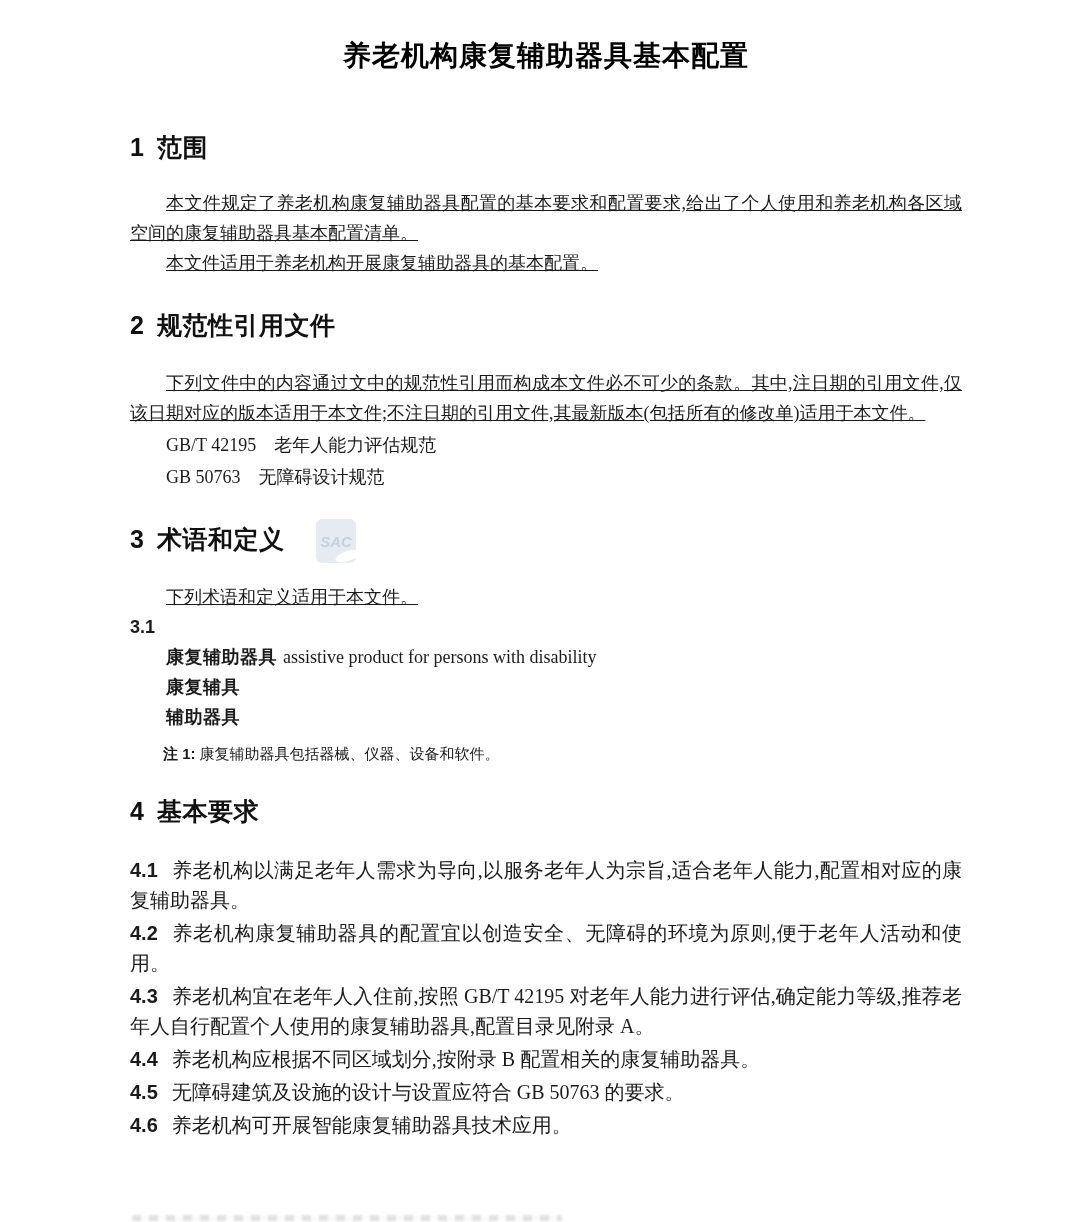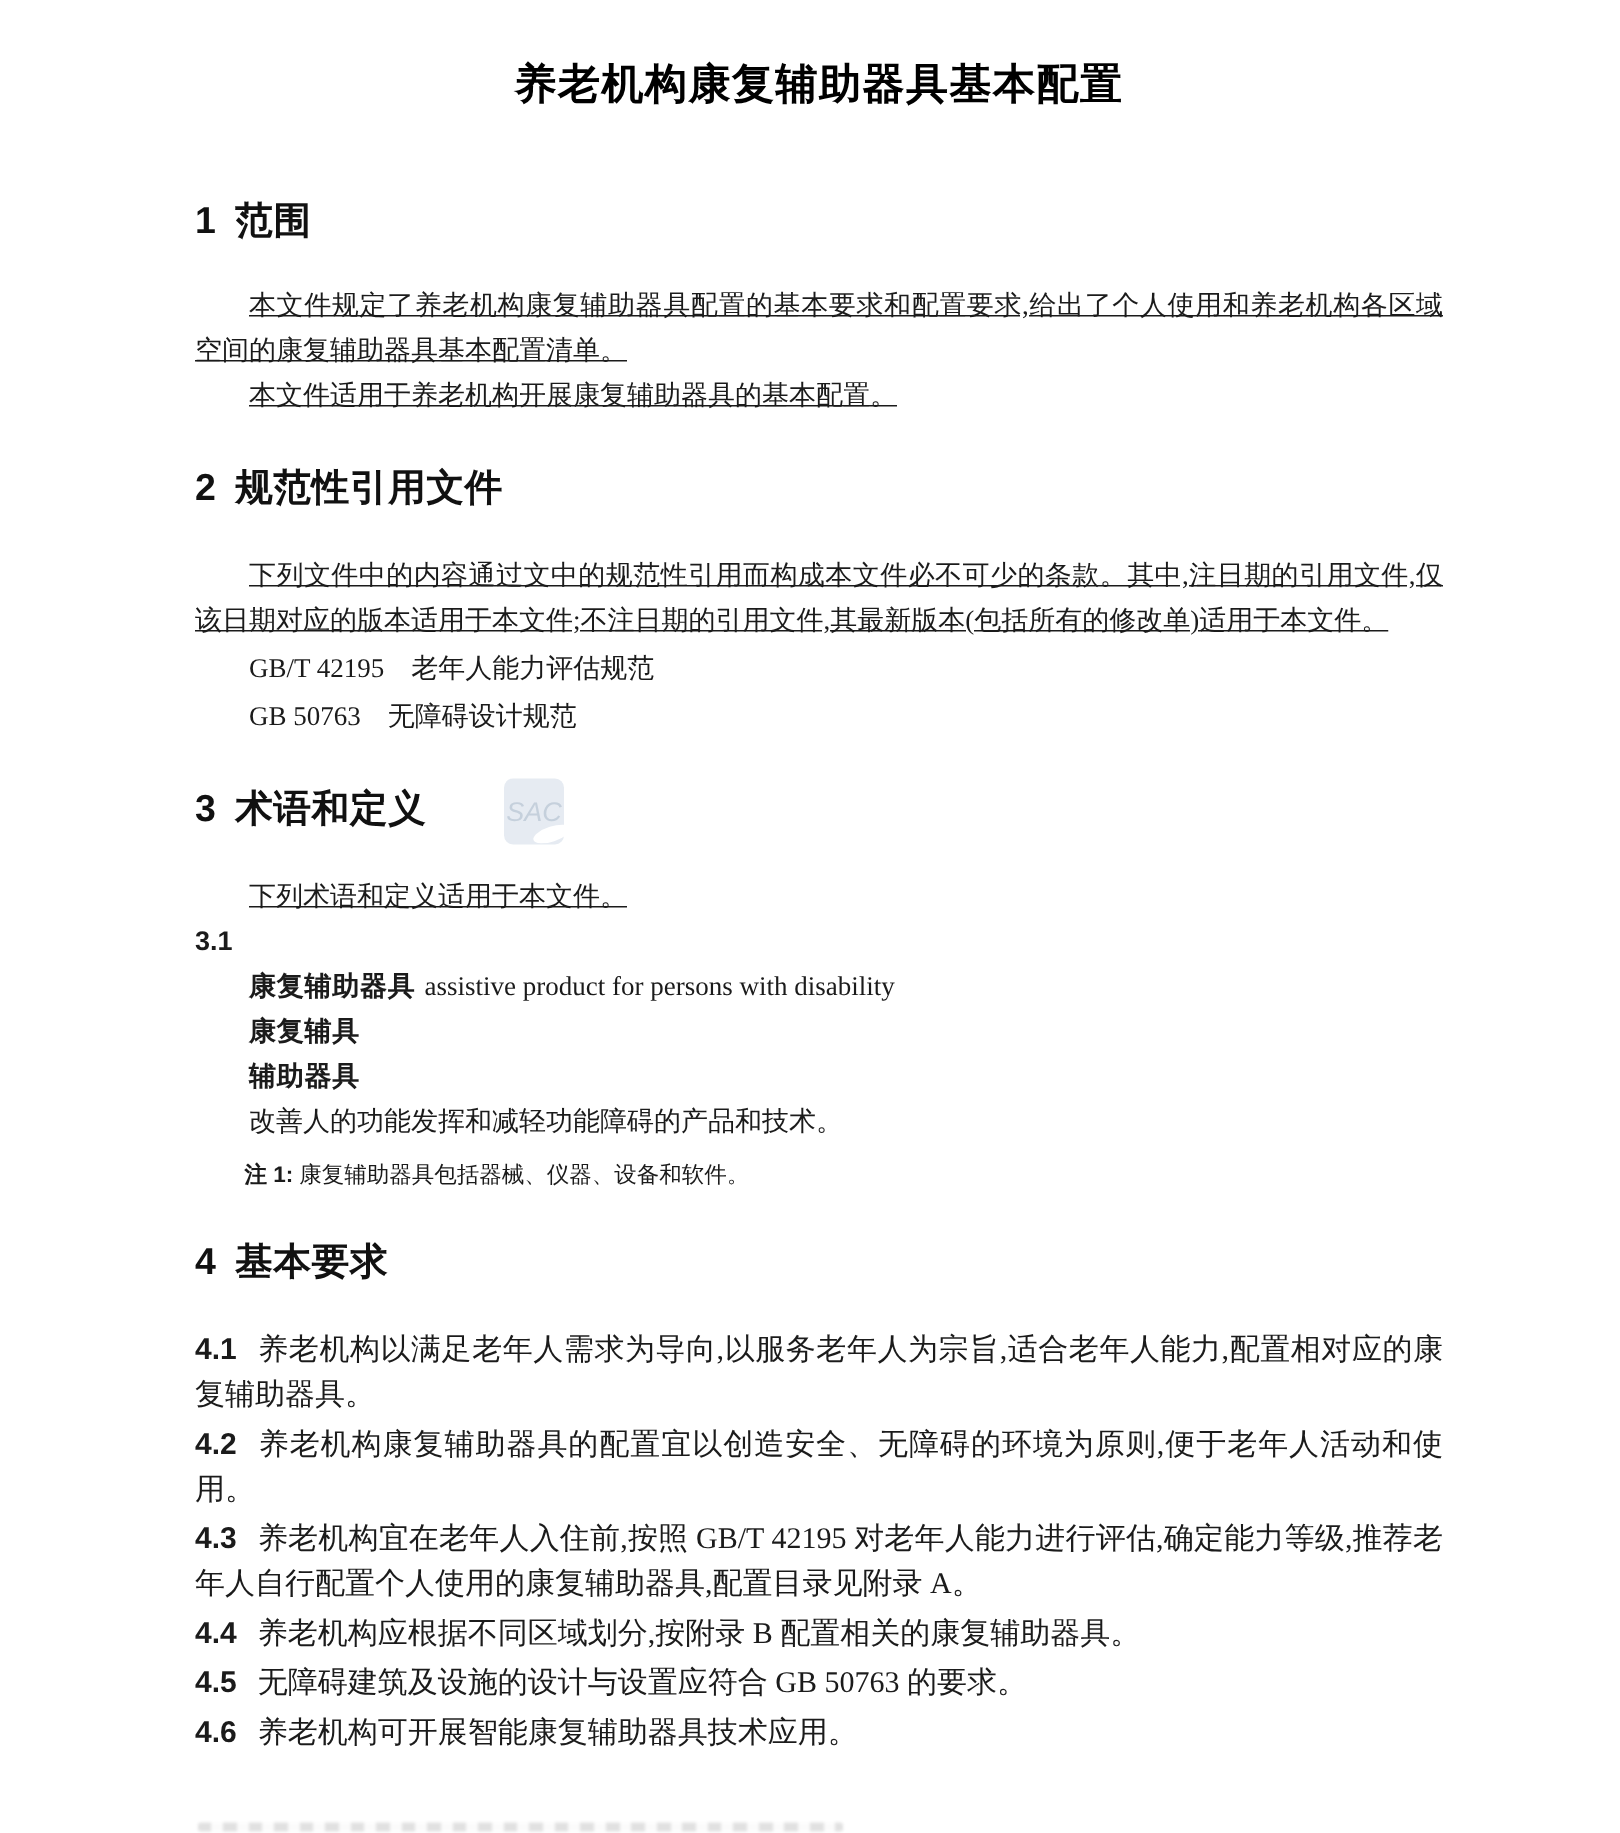--- a/index.html
+++ b/index.html
@@ -69,25 +69,25 @@
   .source-line{font-size:18px;line-height:30px;margin:0;padding-left:30px;}
   
   .clause{font-size:20px;line-height:30px;margin:3px 0 0 0;text-align:justify;}
   .clause-41{margin-top:29px;}
   .cnum{
     font-family:"Liberation Sans","DejaVu Sans",sans-serif;
     font-weight:bold;margin-right:14px;
   }
   
   .wm{
-    position:absolute;left:336px;top:519px;width:40px;height:44px;
+    position:absolute;left:316px;top:519px;width:40px;height:44px;
     background:#e2e8f0;border-radius:6px;
     display:flex;align-items:center;justify-content:center;
     font-family:"Liberation Sans","DejaVu Sans",sans-serif;
-    font-style:italic;font-weight:normal;font-size:18px;color:#bcc8d6;
+    font-style:italic;font-weight:bold;font-size:15px;color:#bcc8d6;
     opacity:.85;
   }
   .wm::after{
     content:"";position:absolute;right:-5px;bottom:2px;
     width:26px;height:10px;background:#ffffff;
     border-radius:50%;transform:rotate(-18deg);
   }
   
   .page-cut{
     position:absolute;left:132px;top:1215px;width:430px;height:6px;
@@ -120,21 +120,20 @@
     <div class="h h1-s3">
       <span class="hnum">3</span><span>术语和定义</span>
     </div>
     <p class="body indent mt-p2">下列术语和定义适用于本文件。</p>
     <p class="term-no">3.1</p>
     <p class="term-line">
       <span class="term-zh">康复辅助器具</span><span class="term-en">assistive product for persons with disability</span>
     </p>
     <p class="term-line term-zh">康复辅具</p>
     <p class="term-line term-zh">辅助器具</p>
-    <p class="definition">改善人的功能发挥和减轻功能障碍的产品和技术。</p>
     <p class="note note-1">
       <span class="note-label">注 1:</span><span>康复辅助器具包括器械、仪器、设备和软件。</span>
     </p>
 
     <div class="h h1-s4">
       <span class="hnum">4</span><span>基本要求</span>
     </div>
     <p class="clause clause-41"><span class="cnum">4.1</span><span>养老机构以满足老年人需求为导向,以服务老年人为宗旨,适合老年人能力,配置相对应的康复辅助器具。</span></p>
     <p class="clause"><span class="cnum">4.2</span><span>养老机构康复辅助器具的配置宜以创造安全、无障碍的环境为原则,便于老年人活动和使用。</span></p>
     <p class="clause"><span class="cnum">4.3</span><span>养老机构宜在老年人入住前,按照 GB/T 42195 对老年人能力进行评估,确定能力等级,推荐老年人自行配置个人使用的康复辅助器具,配置目录见附录 A。</span></p>

